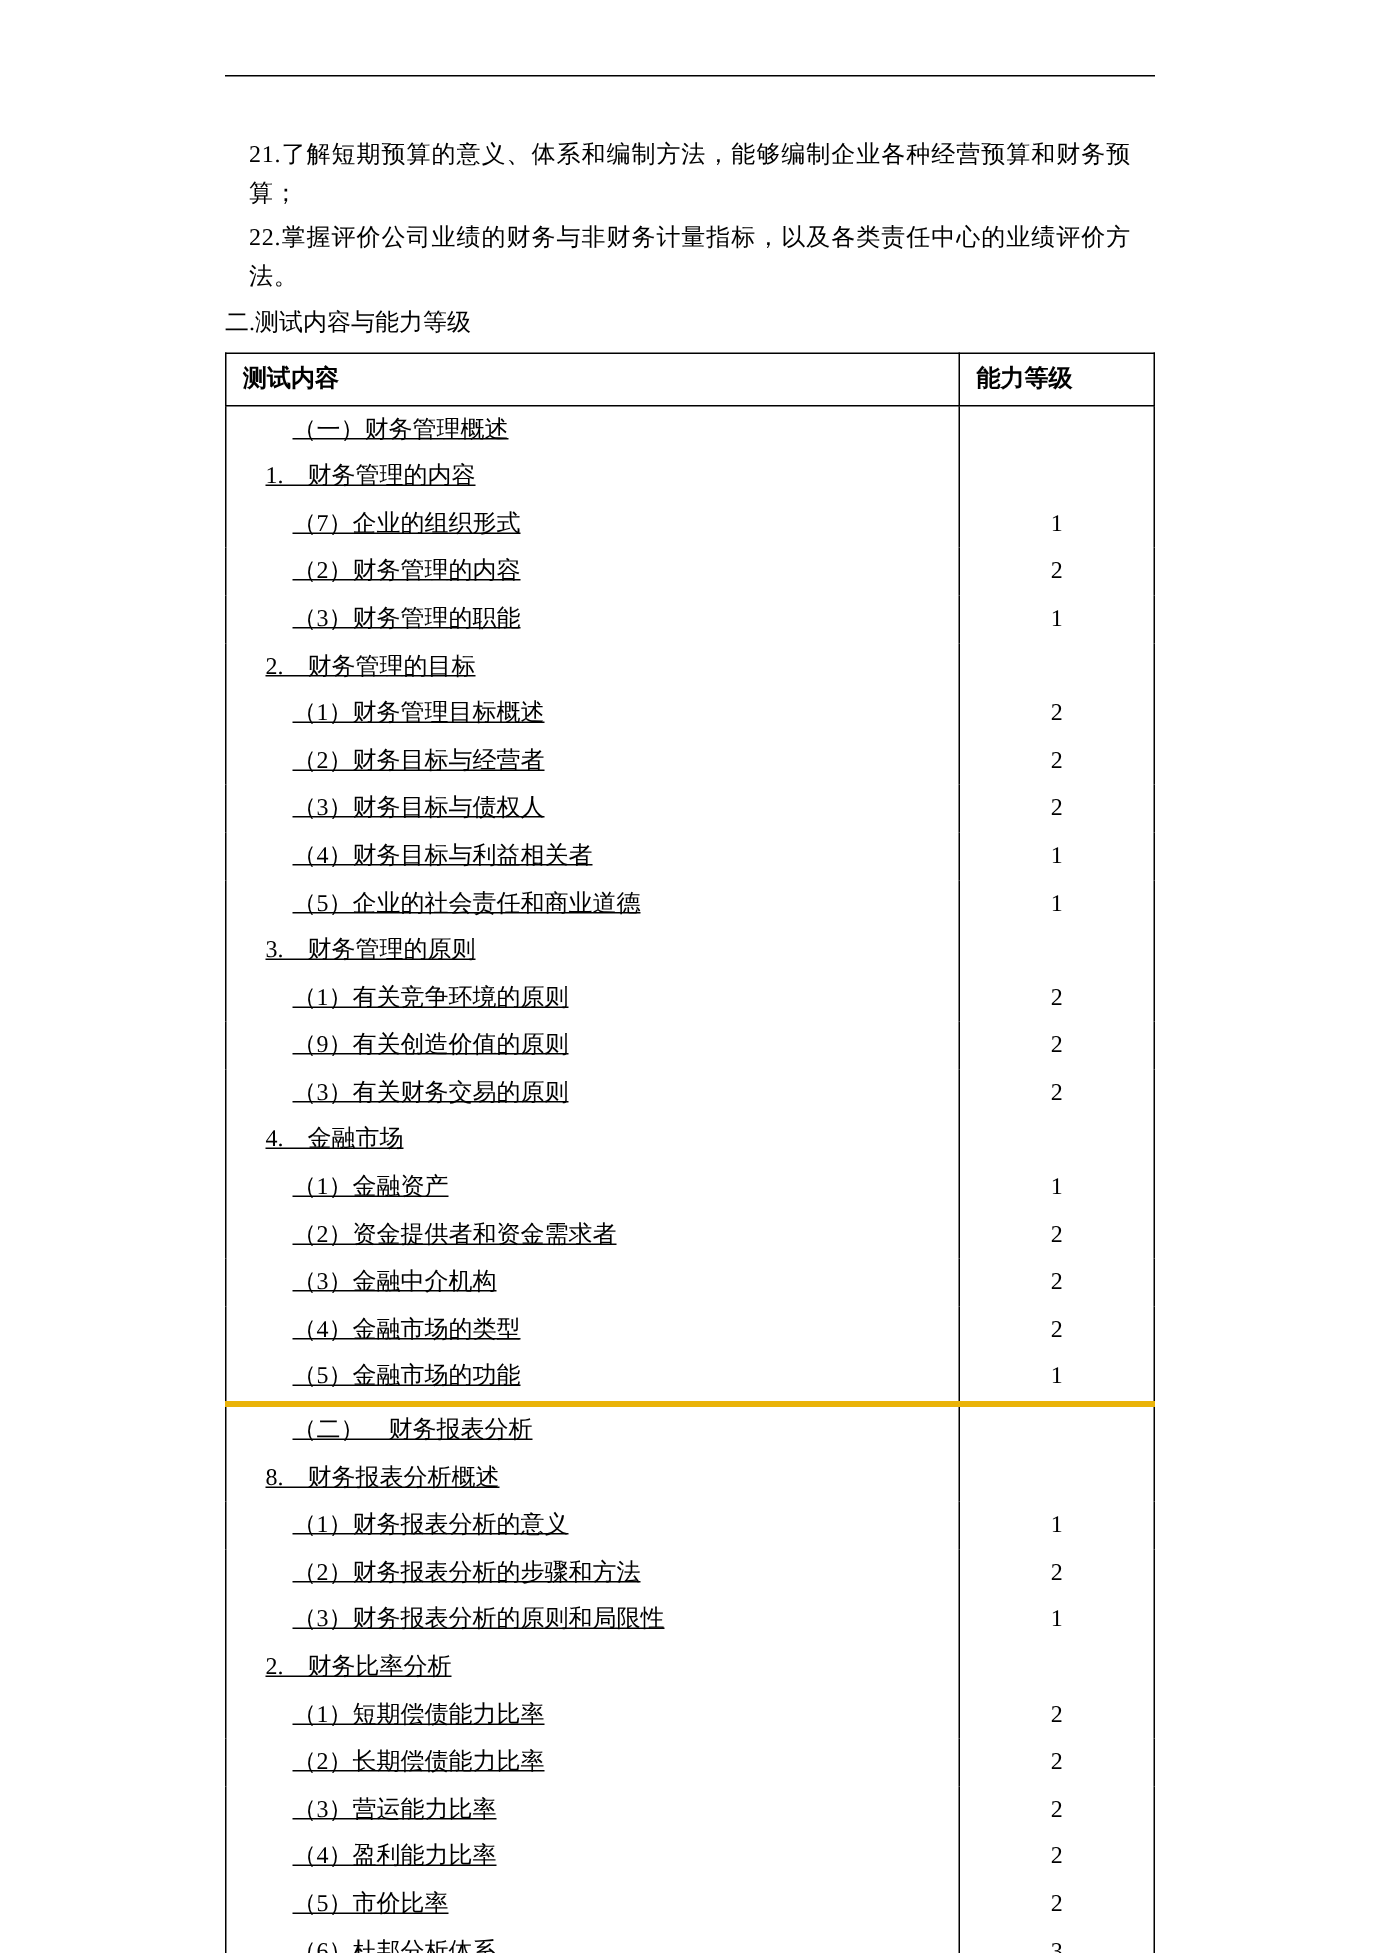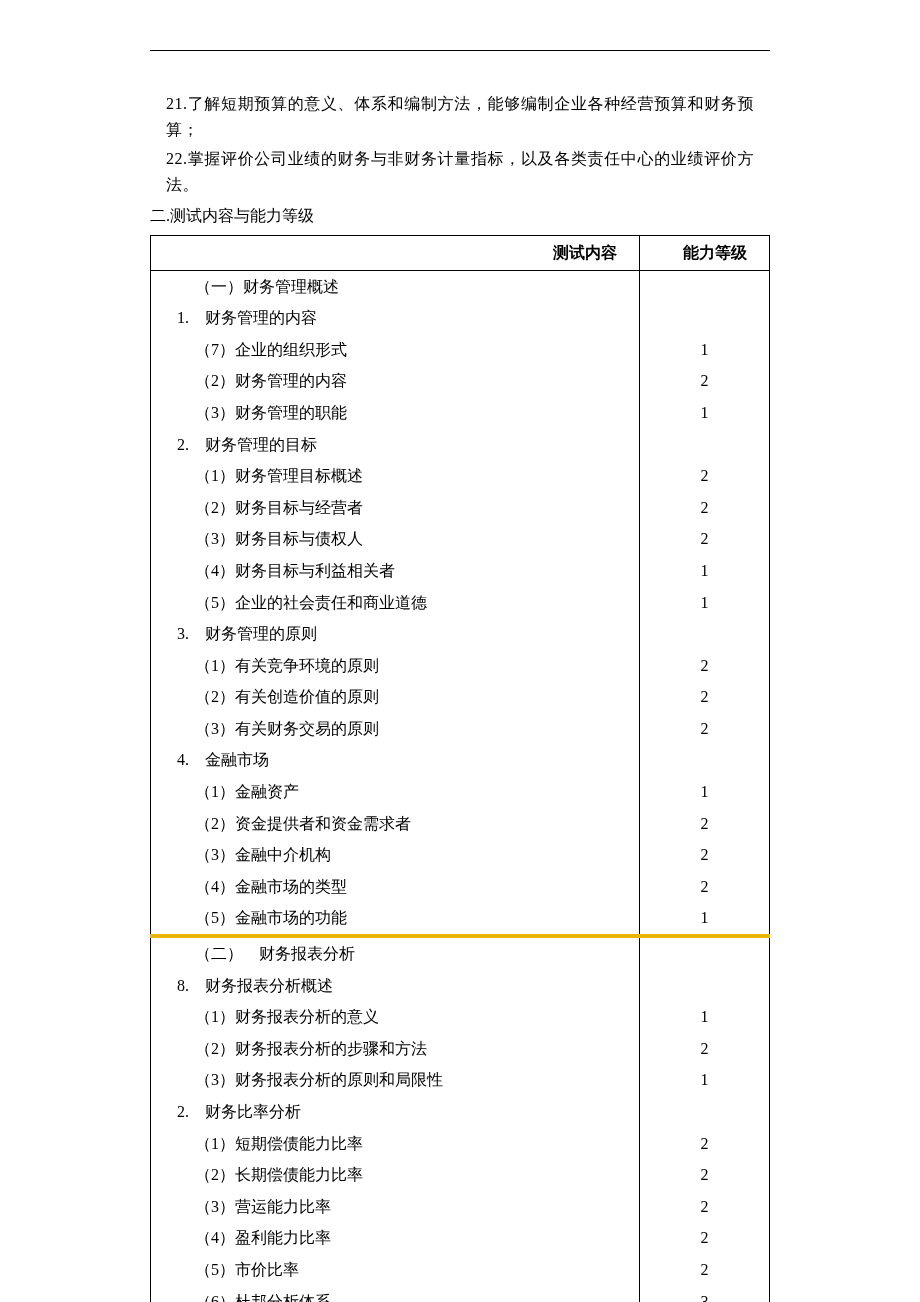--- a/index.html
+++ b/index.html
@@ -25,36 +25,37 @@
       font-weight: normal;
       margin: 6px 0;
     }
     table {
       border-collapse: collapse;
       width: 100%;
       margin-top: 2px;
     }
     th {
       border: 1px solid #000;
-      text-align: right;
+      text-align: left;
       font-weight: bold;
-      padding: 4px 22px;
+      padding: 4px 11px;
     }
     td {
       border-left: 1px solid #000;
       border-right: 1px solid #000;
       padding: 3px 6px;
       vertical-align: top;
       height: 30px;
     }
     td.level {
       text-align: center;
       width: 130px;
     }
     td.content {
+      text-decoration: underline;
     }
     tr.section-sep td {
       border-top: 4px solid #eab308;
     }
     .indent-section { padding-left: 38px; }
     .indent-num { padding-left: 20px; }
     .indent-sub { padding-left: 38px; }
   </style>
 </head>
 <body>
@@ -122,21 +123,21 @@
       </tr>
       <tr>
         <td class="content"><span class="indent-num">3.　财务管理的原则</span></td>
         <td class="level"></td>
       </tr>
       <tr>
         <td class="content"><span class="indent-sub">（1）有关竞争环境的原则</span></td>
         <td class="level">2</td>
       </tr>
       <tr>
-        <td class="content"><span class="indent-sub">（2）有关创造价值的原则</span></td>
+        <td class="content"><span class="indent-sub">（9）有关创造价值的原则</span></td>
         <td class="level">2</td>
       </tr>
       <tr>
         <td class="content"><span class="indent-sub">（3）有关财务交易的原则</span></td>
         <td class="level">2</td>
       </tr>
       <tr>
         <td class="content"><span class="indent-num">4.　金融市场</span></td>
         <td class="level"></td>
       </tr>

